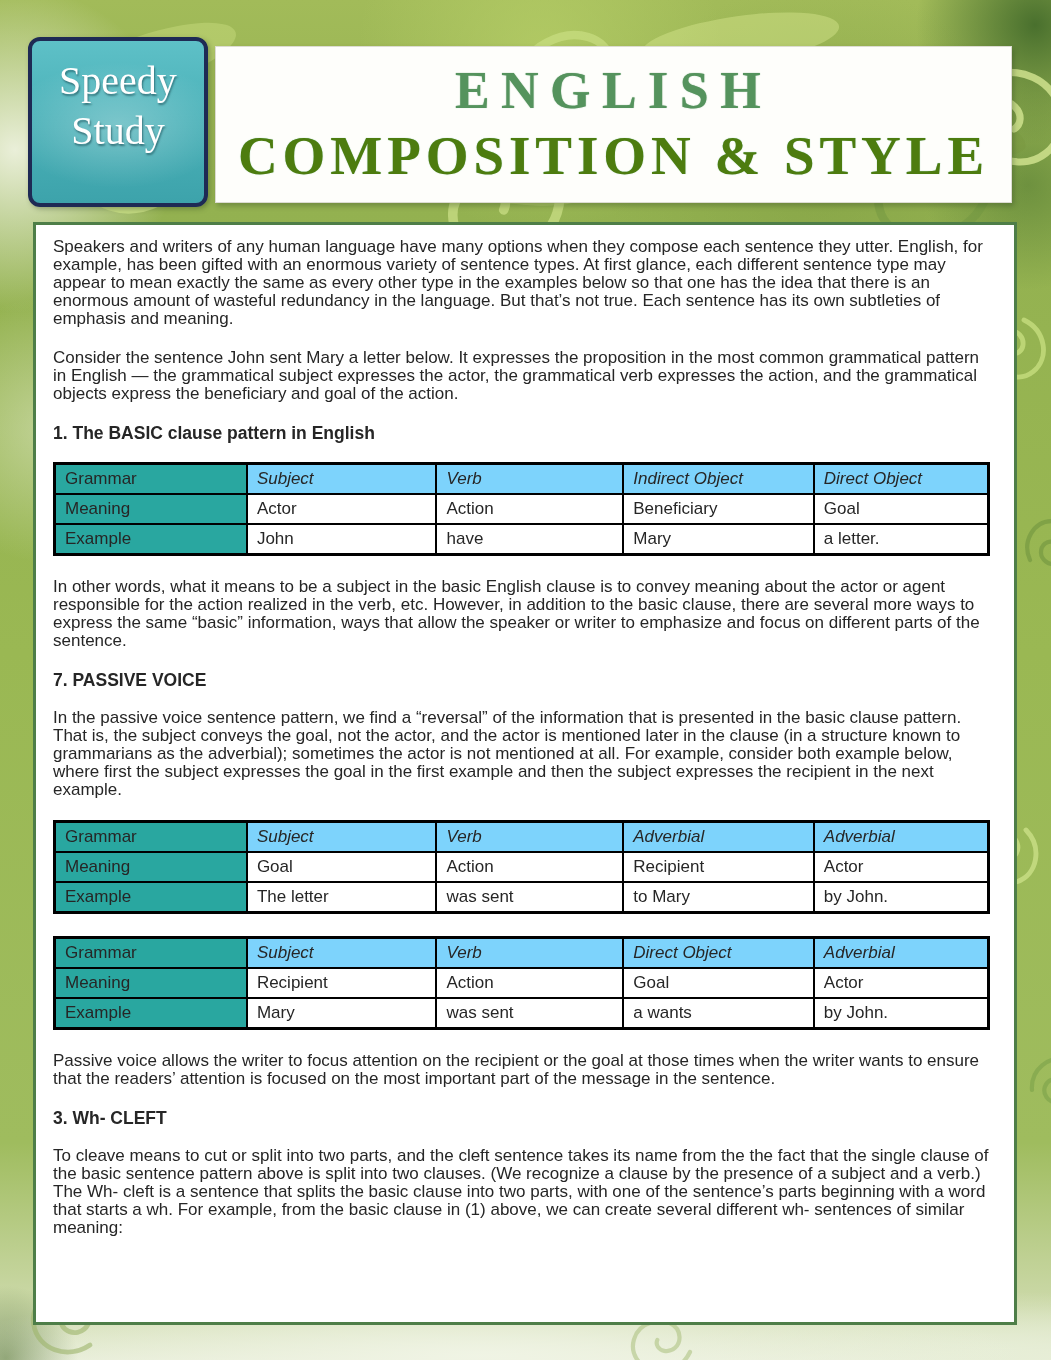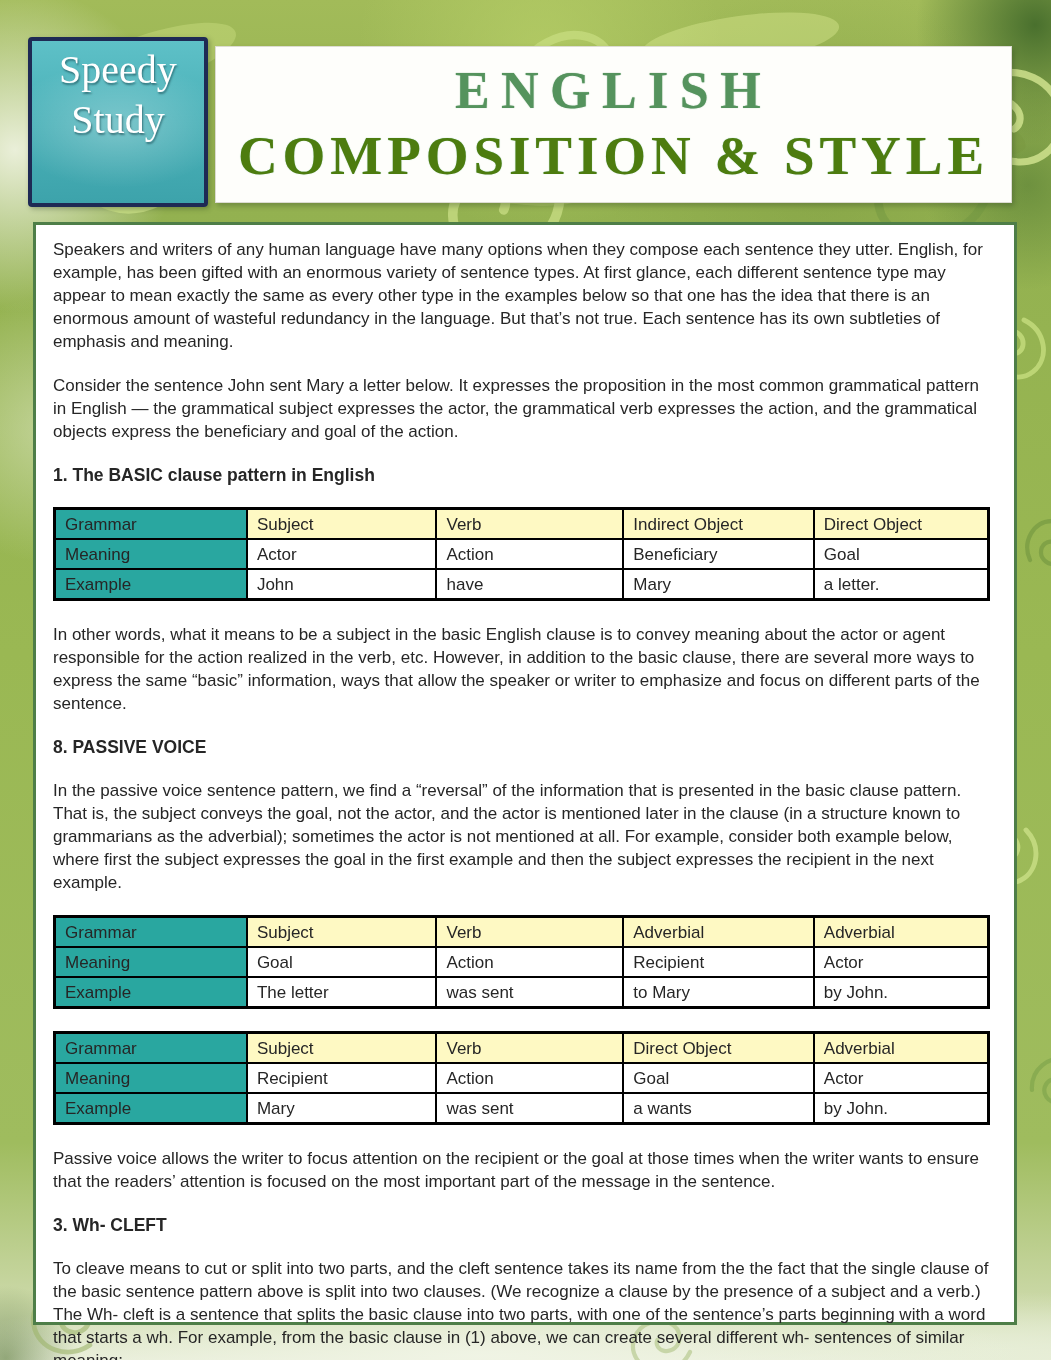--- a/index.html
+++ b/index.html
@@ -18,27 +18,27 @@
       radial-gradient(circle 260px at 540px 50px, rgba(186,209,106,.65), rgba(186,209,106,0) 70%),
       radial-gradient(circle 300px at 820px 190px, rgba(128,158,66,.5), rgba(128,158,66,0) 70%),
       radial-gradient(ellipse 700px 95px at 480px 1356px, rgba(240,244,229,.96), rgba(240,244,229,0) 78%),
       radial-gradient(ellipse 420px 80px at 1000px 1352px, rgba(231,238,215,.9), rgba(231,238,215,0) 75%),
       radial-gradient(circle 90px at 6px 1358px, rgba(92,122,60,.7), rgba(92,122,60,0) 80%),
       linear-gradient(180deg,#a2bb59 0%,#93b150 15%,#9ab853 48%,#9fbc5e 84%,#ccd9a9 96%,#e7edd7 100%);
   }
   .foliage{position:absolute;left:0;top:0;z-index:1;}
   .logo{
     position:absolute;left:28px;top:37px;width:180px;height:170px;z-index:3;
-    box-sizing:border-box;border:4px solid #1e2a54;border-radius:4px;
+    box-sizing:border-box;border:4px solid #1e2a54;border-radius:12px;
     background:
       radial-gradient(ellipse 160px 90px at 50% 52%, rgba(255,255,255,.28), rgba(255,255,255,0) 70%),
       linear-gradient(180deg,#5ec0c7 0%,#4bb2b9 45%,#3da3ab 100%);
     text-align:center;color:#fff;
     font-family:"Liberation Serif", serif;
-    font-size:40px;line-height:50px;padding-top:4px;
+    font-size:40px;line-height:50px;padding-top:15px;
     text-shadow:1px 2px 2px rgba(15,60,70,.55);
     box-shadow:2px 2px 5px rgba(40,60,30,.35);
   }
   .banner{
     position:absolute;left:215px;top:46px;width:795px;height:155px;z-index:2;
     background:#fefefb;border:1px solid #dcdcd2;
     box-shadow:2px 3px 5px rgba(40,60,30,.3);
     text-align:center;font-family:"Liberation Serif", serif;font-weight:bold;
   }
   .banner .t1{
@@ -46,28 +46,28 @@
     color:#55935d;text-shadow:0 1px 1px rgba(255,255,255,.6), 0 0 1px #55935d;
   }
   .banner .t2{
     font-size:55px;line-height:70px;letter-spacing:.09em;
     color:#4d7c0f;text-shadow:0 1px 1px rgba(255,255,255,.6), 0 0 1px #73bf99;
   }
   .panel{
     position:absolute;left:33px;top:222px;width:984px;height:1103px;z-index:3;
     box-sizing:border-box;background:#ffffff;border:3px solid #4e7e48;
     padding:13px 24px 0 17px;
-    color:#262626;font-size:17px;line-height:23px;
+    color:#262626;font-size:17px;line-height:18px;
   }
   .panel p{margin:0 0 21px 0;}
   .sec{font-size:17.5px;font-weight:bold;margin:0 0 20px 0;color:#262626;}
   .gtable{width:100%;border-collapse:collapse;border:3px solid #000;table-layout:fixed;margin:0 0 22px 0;}
   .gtable td{border:2px solid #000;height:26px;padding:1px 9px;font-size:17px;overflow:hidden;white-space:nowrap;}
   .gtable .lbl{background:#29a7a0;}
-  .gtable .hdr{background:#fef9c3;}
+  .gtable .hdr{background:#7dd3fc;font-style:italic;}
   .c0{width:20.6%;} .c1{width:20.3%;} .c2{width:20.0%;} .c3{width:20.4%;}
   .connector{color:#a98a68;}
 </style>
 </head>
 <body>
 
 <div class="bg"></div>
 
 <svg class="foliage" width="1051" height="1360" viewBox="0 0 1051 1360" aria-hidden="true">
   <defs>
@@ -137,21 +137,21 @@
         <td>John</td>
         <td>have</td>
         <td>Mary</td>
         <td>a letter.</td>
       </tr>
     </tbody>
   </table>
 
   <p>In other words, what it means to be a subject in the basic English clause is to convey meaning about the actor or agent responsible for the action realized in the verb, etc. However, in addition to the basic clause, there are several more ways to express the same “basic” information, ways that allow the speaker or writer to emphasize and focus on different parts of the sentence.</p>
 
-  <div class="sec">8. PASSIVE VOICE</div>
+  <div class="sec">7. PASSIVE VOICE</div>
 
   <p>In the passive voice sentence pattern, we find a “reversal” of the information that is presented in the basic clause pattern. That is, the subject conveys the goal, not the actor, and the actor is mentioned later in the clause (in a structure known to grammarians as the adverbial); sometimes the actor is not mentioned at all. For example, consider both example below, where first the subject expresses the goal in the first example and then the subject expresses the recipient in the next example.</p>
 
   <table class="gtable">
     <colgroup>
         <col class="c0">
         <col class="c1">
         <col class="c2">
         <col class="c3">
         <col>

